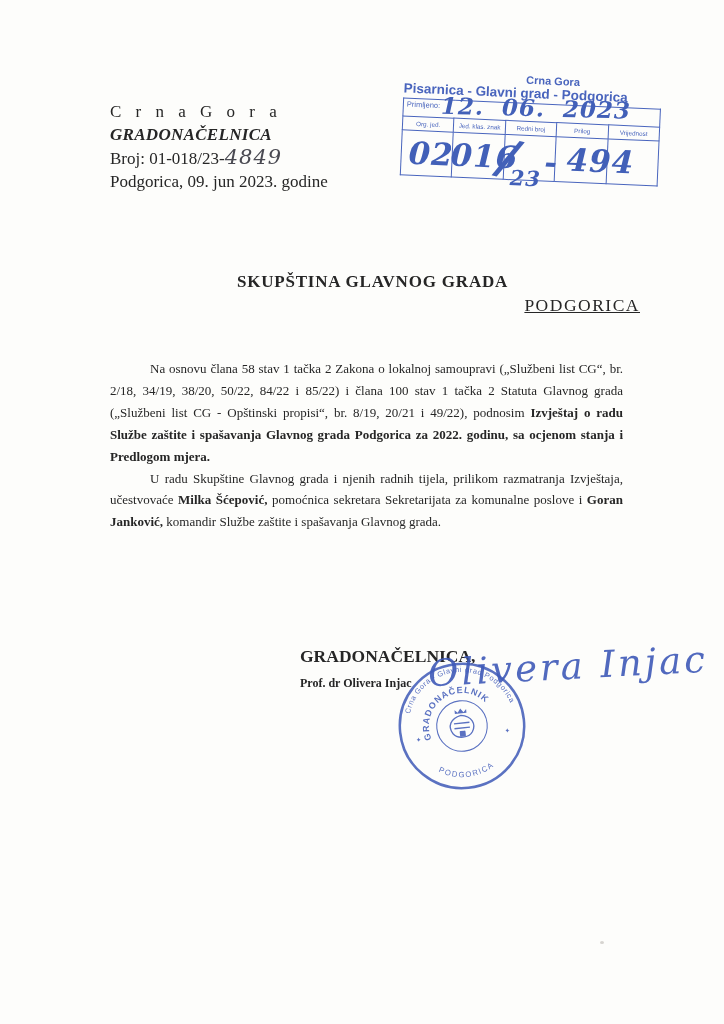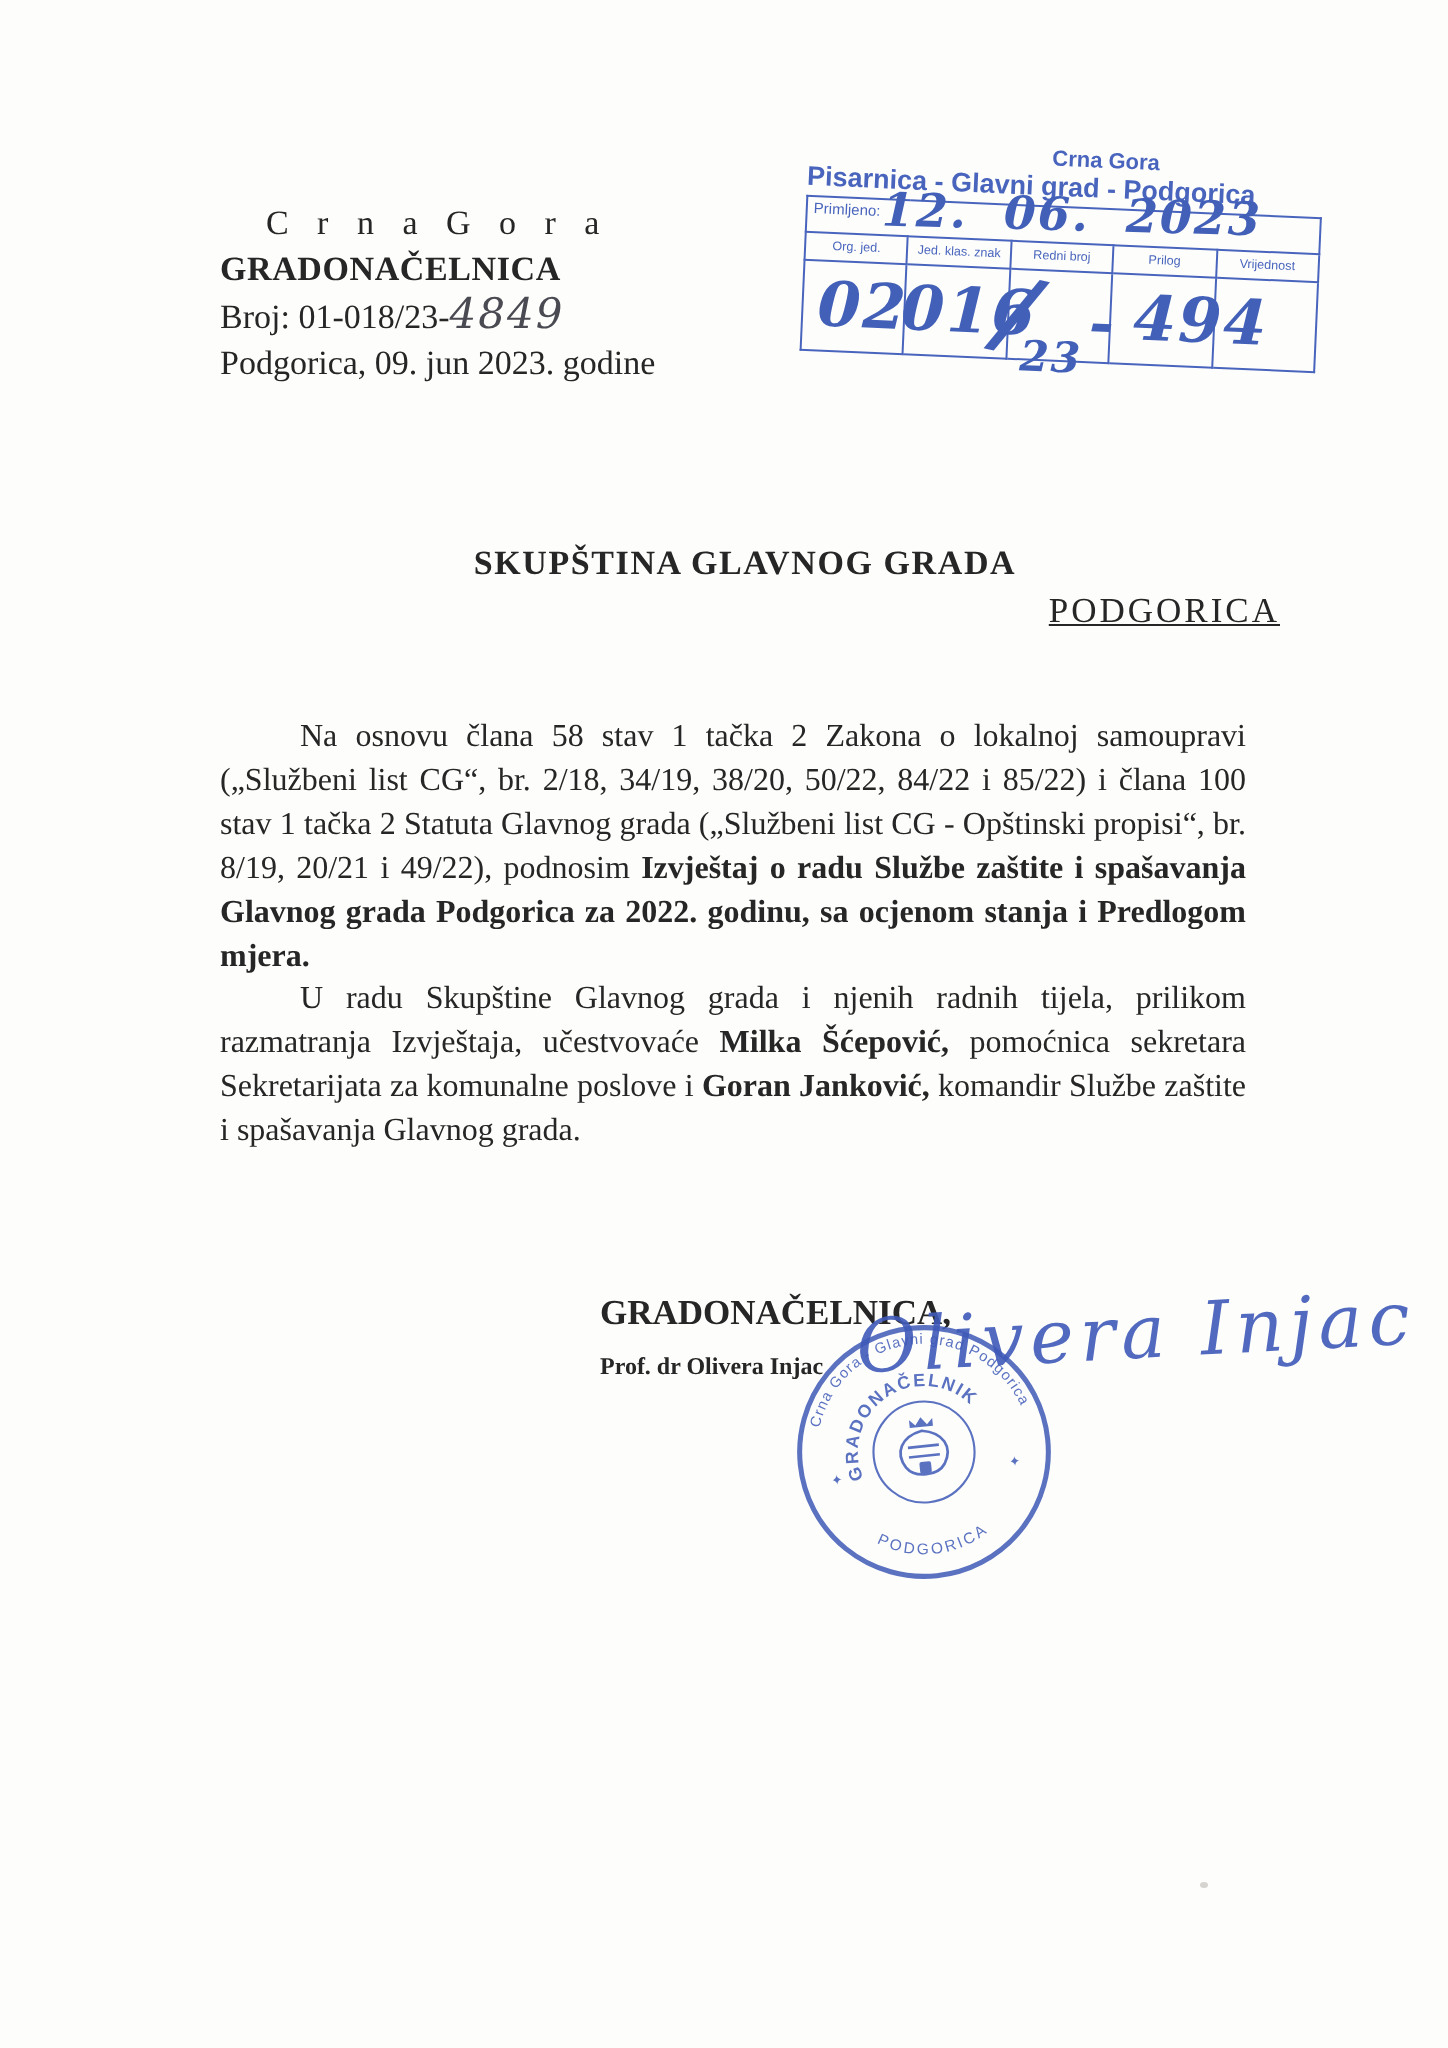--- a/index.html
+++ b/index.html
@@ -1,23 +1,23 @@
 <!DOCTYPE html>
 <html><head>
 <meta charset="utf-8">
 <style>
   html,body{margin:0;padding:0;background:#e8e8e8;}
   .page{position:relative;width:724px;height:1024px;background:#fdfdfb;
         font-family:"Liberation Serif",serif;color:#262626;overflow:hidden;margin:0 auto;}
 
   
   .letterhead{position:absolute;left:110px;top:101px;font-size:17px;line-height:22.5px;}
-  .lh-country{letter-spacing:5px;text-align:center;}
+  .lh-country{letter-spacing:5px;}
   .lh-city{letter-spacing:0.4px;}
-  .lh-office{font-weight:bold;letter-spacing:0.3px;}
+  .lh-office{font-weight:bold;letter-spacing:0.3px;font-style:italic;}
   .hand{font-family:"DejaVu Serif",serif;font-style:italic;color:#4a4a52;
         font-size:21px;letter-spacing:1px;margin-top:20px;}
 
   
   .stamp{position:absolute;left:402px;top:74px;width:258px;transform:rotate(2.5deg);
          color:#3a58b8;font-family:"Liberation Sans",sans-serif;font-weight:bold;opacity:0.92;}
   .stamp-line1{text-align:center;font-size:11px;text-indent:40px;line-height:12px;}
   .stamp-line2{font-size:13.5px;white-space:nowrap;line-height:15px;}
   .stamp-table{width:100%;border-collapse:collapse;margin-top:2px;table-layout:fixed;}
   .stamp-table td{border:1.6px solid #3a58b8;overflow:hidden;}
@@ -35,21 +35,21 @@
   .hw-num{top:66px;left:166px;font-size:31px;}
 
   
   .titleblock{position:absolute;left:105px;top:272px;width:535px;}
   .title-main{text-align:center;font-weight:bold;font-size:17px;letter-spacing:0.8px;}
   .title-sub{text-align:right;font-size:17.5px;letter-spacing:1.5px;margin-top:3px;}
   .title-sub span{text-decoration:underline;}
 
   
   .bodytext{position:absolute;left:110px;top:358px;width:513px;
-            font-size:16px;line-height:21.9px;text-align:justify;}
+            font-size:13px;line-height:21.9px;text-align:justify;}
   .bodytext p{margin:0;text-indent:40px;}
   .bodytext .b{font-weight:bold;}
 
   
   .sig{position:absolute;left:300px;top:619px;width:332px;text-align:left;
        font-weight:bold;font-size:17.5px;line-height:27px;margin-top:24px;}
   .sig .sig-name{padding-right:6px;font-size:12px;}
   .sign-hand{position:absolute;left:428px;top:645px;font-family:"DejaVu Serif",serif;
              font-style:italic;font-size:37px;color:#3f5ab8;transform:rotate(-3deg);
              letter-spacing:3px;opacity:0.9;white-space:nowrap;}

